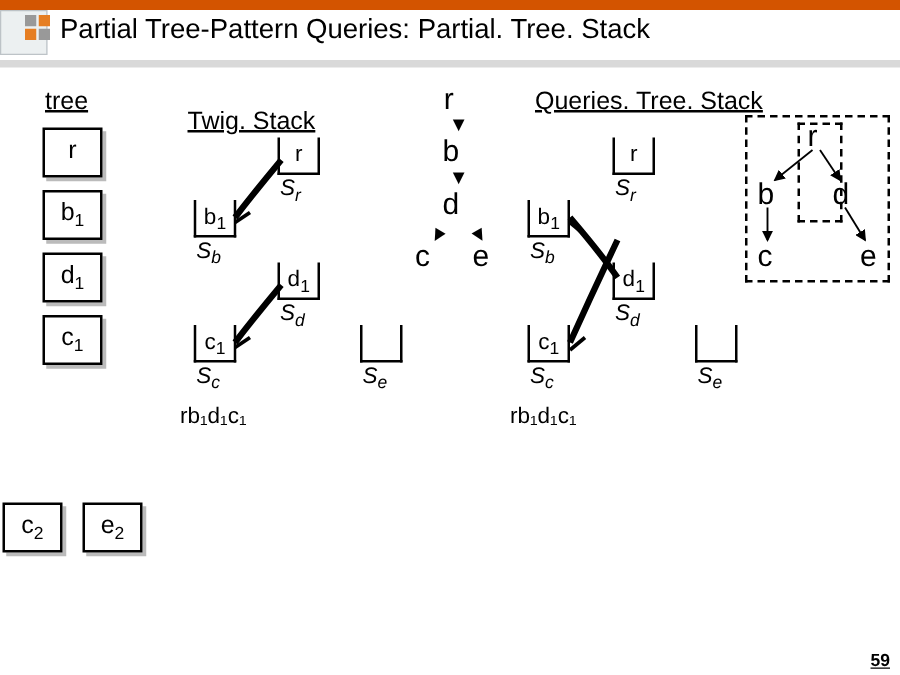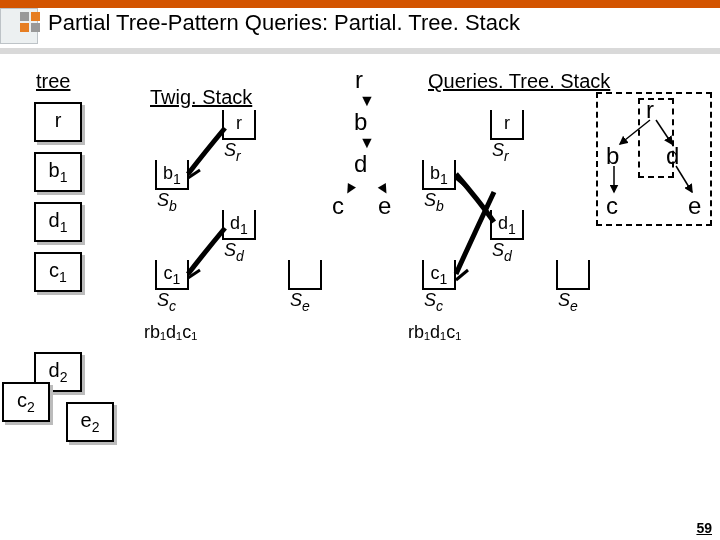--- a/index.html
+++ b/index.html
@@ -104,22 +104,21 @@
 </div>
 <div class="under-shadow"></div>
 
 <div class="content">
 
   <div class="lbl" style="top:8px;left:36px;text-decoration:underline">tree</div>
   <div class="tnode" style="top:40px;left:34px"><span>r</span></div>
   <div class="tnode" style="top:90px;left:34px"><span>b</span><span class="sub">1</span></div>
   <div class="tnode" style="top:140px;left:34px"><span>d</span><span class="sub">1</span></div>
   <div class="tnode" style="top:190px;left:34px"><span>c</span><span class="sub">1</span></div>
-  <div class="tnode" style="top:290px;left:34px"><span>d</span><span class="sub">2</span></div>
-  <div class="tnode" style="top:320px;left:2px"><span>c</span><span class="sub">2</span></div>
+  <div class="tnode" style="top:340px;left:2px"><span>c</span><span class="sub">2</span></div>
   <div class="tnode" style="top:340px;left:66px"><span>e</span><span class="sub">2</span></div>
 
   <div class="lbl" style="top:24px;left:150px;text-decoration:underline">Twig. Stack</div>
 
   <div class="stackcell" style="top:48px;left:222px"><span>r</span></div>
   <div class="stacklbl" style="top:78px;left:224px"><span>S</span><span class="sub">r</span></div>
 
   <div class="stackcell" style="top:98px;left:155px"><span>b</span><span class="sub">1</span></div>
   <div class="stacklbl" style="top:128px;left:157px"><span>S</span><span class="sub">b</span></div>
 

